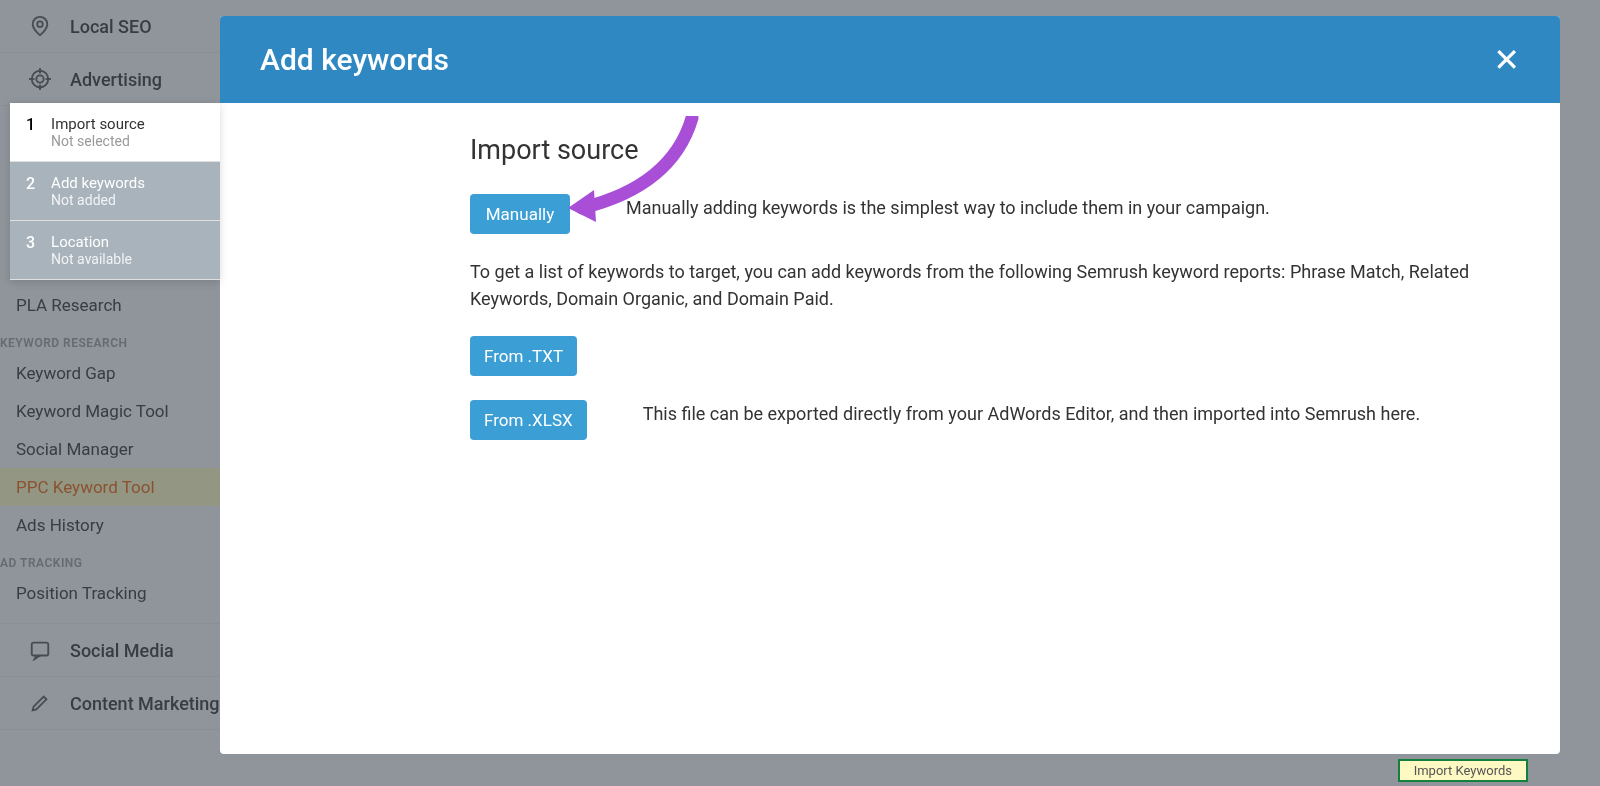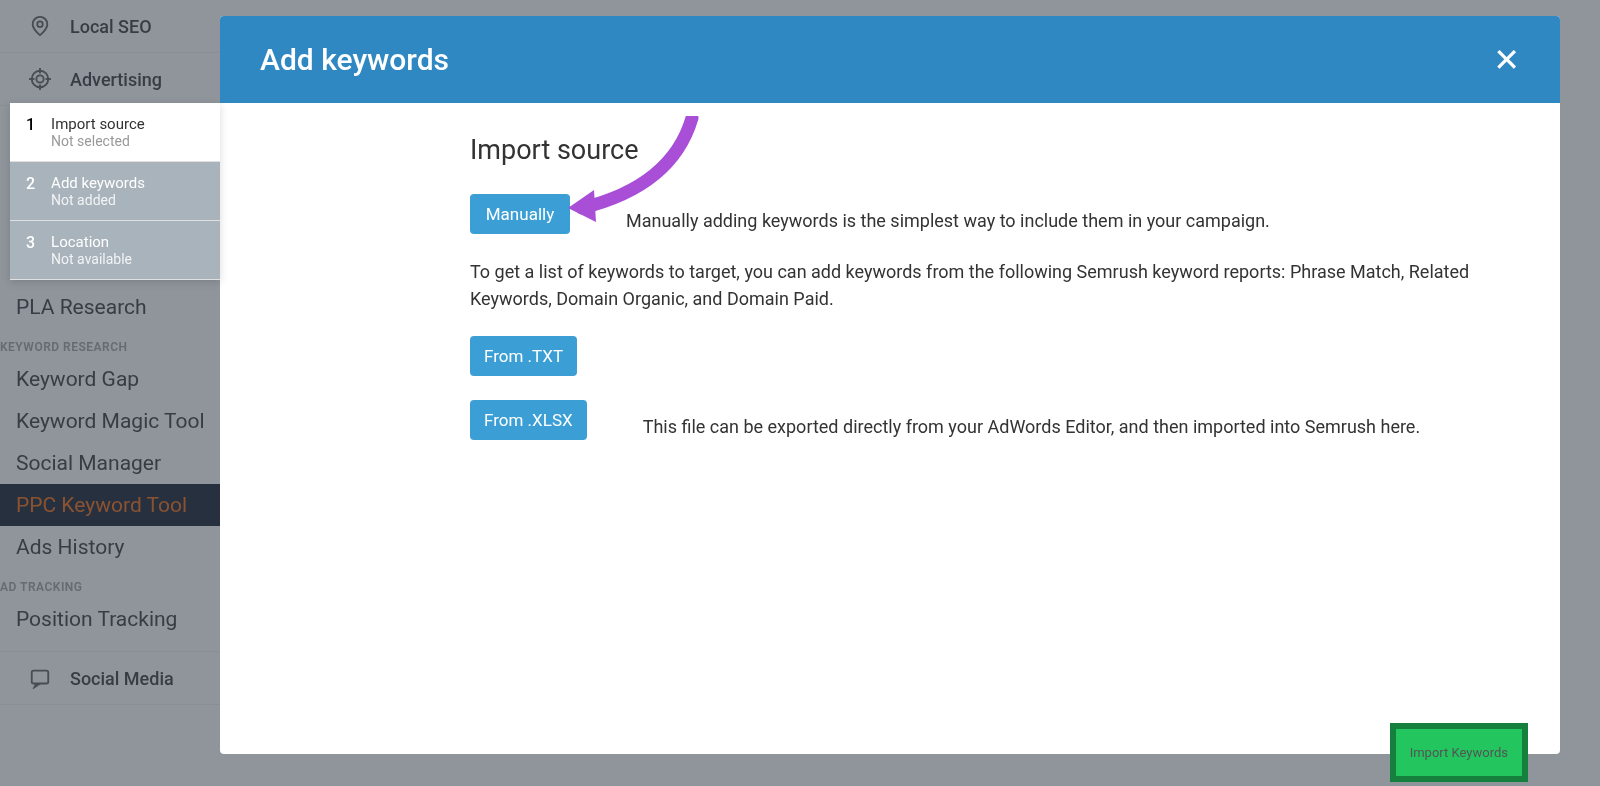--- a/index.html
+++ b/index.html
@@ -2,45 +2,45 @@
 <html><head>
 <meta charset="utf-8">
 <style>
 *{box-sizing:border-box;margin:0;padding:0;font-family:-apple-system,BlinkMacSystemFont,"Segoe UI",Roboto,sans-serif}
 body{background:#f4f5f7;width:1600px;height:786px;overflow:hidden;position:relative}
 .sidebar{width:305px;height:786px;background:#f4f5f7;position:absolute;left:0;top:0}
 .sb-main{display:flex;align-items:center;padding:14px 28px;border-bottom:1px solid #e8e8e8;cursor:pointer}
 .sb-icon{width:24px;height:24px;display:flex;align-items:center;justify-content:center;margin-right:18px;color:#555}
 .sb-main-label{font-size:18px;color:#333;font-weight:500}
 .chev{margin-left:auto;color:#999}
-.sb-sub{padding:9px 16px;font-size:21px;color:#333}
-.sb-sub.active{color:#e8630a;background:#0f172a}
+.sb-sub{padding:9px 16px;font-size:17px;color:#333}
+.sb-sub.active{color:#e8630a;background:#fef9c3}
 .sb-cat{padding:12px 0 4px;font-size:12px;font-weight:600;color:#999;letter-spacing:0.5px}
 .overlay{position:absolute;left:0;top:0;width:1600px;height:786px;background:rgba(60,70,80,0.55)}
 .modal{position:absolute;left:220px;top:16px;width:1340px;height:738px;background:#fff;border-radius:4px;overflow:hidden}
 .modal-header{background:#3088c3;color:#fff;height:87px;display:flex;align-items:center;padding:0 40px}
 .modal-title{font-size:30px;font-weight:500}
 .close-btn{margin-left:auto;font-size:32px;cursor:pointer;color:#fff}
 .wizard{position:absolute;left:10px;top:103px;width:210px;background:#fff;box-shadow:0 2px 8px rgba(0,0,0,0.15)}
 .wiz-step{display:flex;padding:12px 16px;border-bottom:1px solid #e0e0e0}
 .wiz-step.dim{background:#a9b3bb;color:#fff}
 .wiz-step.active{background:#fff}
 .wiz-num{font-size:16px;font-weight:500;margin-right:16px}
 .wiz-labels{display:flex;flex-direction:column}
 .wiz-title{font-size:15px}
 .wiz-sub{font-size:14px;opacity:0.85}
 .wiz-step:not(.dim) .wiz-title{color:#333}
 .wiz-step:not(.dim) .wiz-sub{color:#888}
 .content{position:absolute;left:250px;top:118px;right:30px}
 .section-title{font-size:27px;color:#333;margin-bottom:28px}
-.opt-row{display:flex;align-items:flex-end;margin-bottom:24px}
+.opt-row{display:flex;align-items:flex-start;margin-bottom:24px}
 .opt-btn{background:#3b9fd6;color:#fff;border:none;border-radius:4px;padding:10px 14px;font-size:17px;cursor:pointer;min-width:100px;text-align:center;margin-right:56px;white-space:nowrap}
 .opt-desc{font-size:18px;color:#333;line-height:1.5;flex:1}
 .arrow{position:absolute;left:342px;top:100px;pointer-events:none}
-.import-btn{position:absolute;right:72px;bottom:4px;border:6px solid #15803d;background:#22c55e;padding:16px 14px;font-size:13px;color:#555}
+.import-btn{position:absolute;right:72px;bottom:4px;border:2px solid #15803d;background:#fef9c3;padding:2px 14px;font-size:13px;color:#555}
 </style>
 </head>
 <body>
 
 <div class="sidebar">
   <div class="sb-main">
     <span class="sb-icon">
         <svg width="22" height="22" viewBox="0 0 24 24" fill="none" stroke="currentColor" stroke-width="2">
           <circle cx="12" cy="10" r="3"></circle>
           <path d="M12 2a8 8 0 0 0-8 8c0 5 8 12 8 12s8-7 8-12a8 8 0 0 0-8-8z"></path>
@@ -74,20 +74,28 @@
   <div class="sb-sub">Position Tracking</div>
   <div style="height:12px;border-bottom:1px solid #e8e8e8"></div>
   <div class="sb-main">
     <span class="sb-icon">
         <svg width="22" height="22" viewBox="0 0 24 24" fill="none" stroke="currentColor" stroke-width="2">
           <rect x="3" y="4" width="18" height="14" rx="2"></rect>
           <path d="M8 18l-2 4 6-4"></path>
         </svg>
       </span>
     <span class="sb-main-label">Social Media</span>
+  </div>
+  <div class="sb-main">
+    <span class="sb-icon">
+        <svg width="22" height="22" viewBox="0 0 24 24" fill="none" stroke="currentColor" stroke-width="2">
+          <path d="M4 20l4-1 11-11-3-3L5 16l-1 4z"></path>
+        </svg>
+      </span>
+    <span class="sb-main-label">Content Marketing</span>
   </div>
 </div>
 
 <div class="overlay"></div>
 
 <div class="modal">
   <div class="modal-header">
     <div class="modal-title">Add keywords</div>
     <div class="close-btn">✕</div>
   </div>

